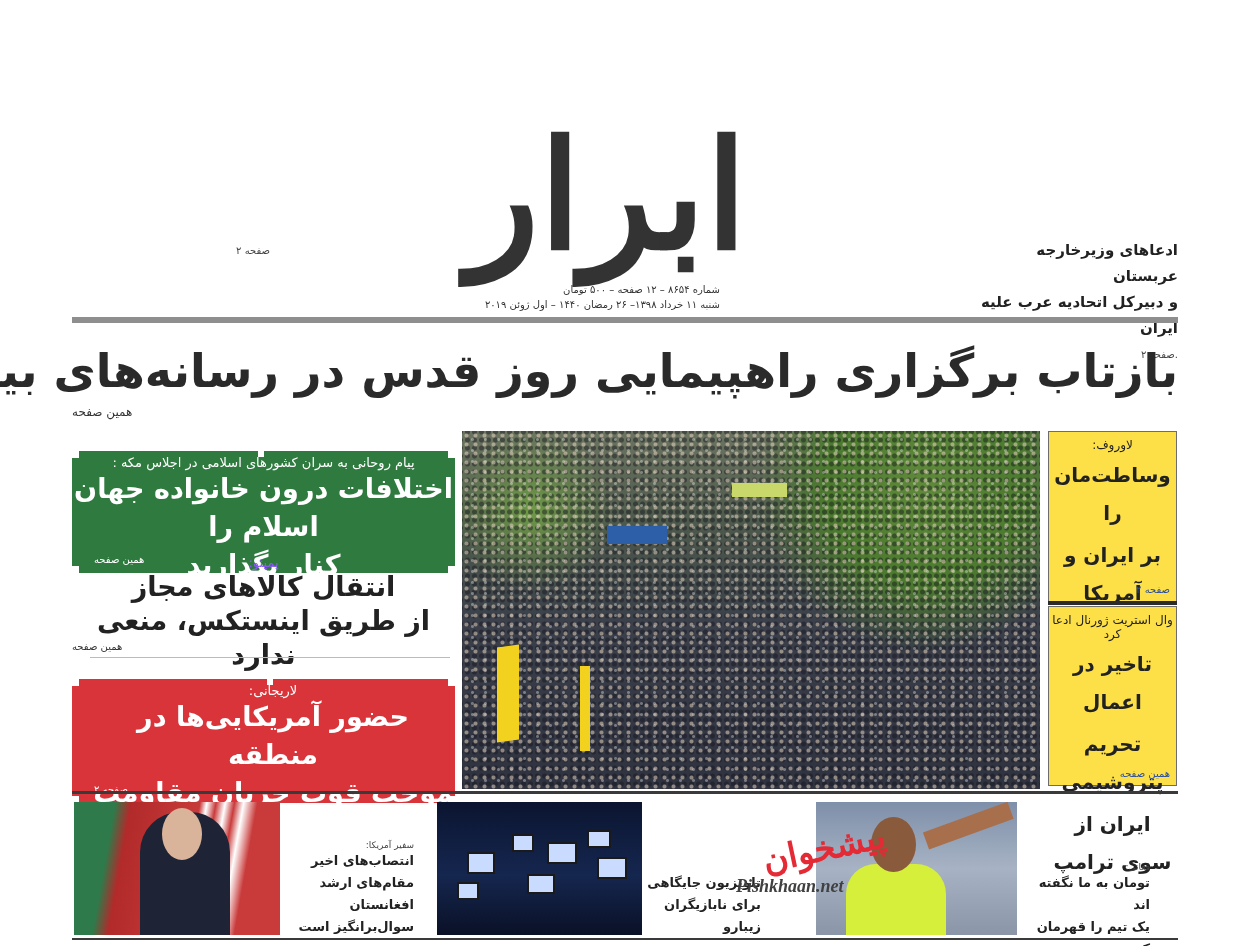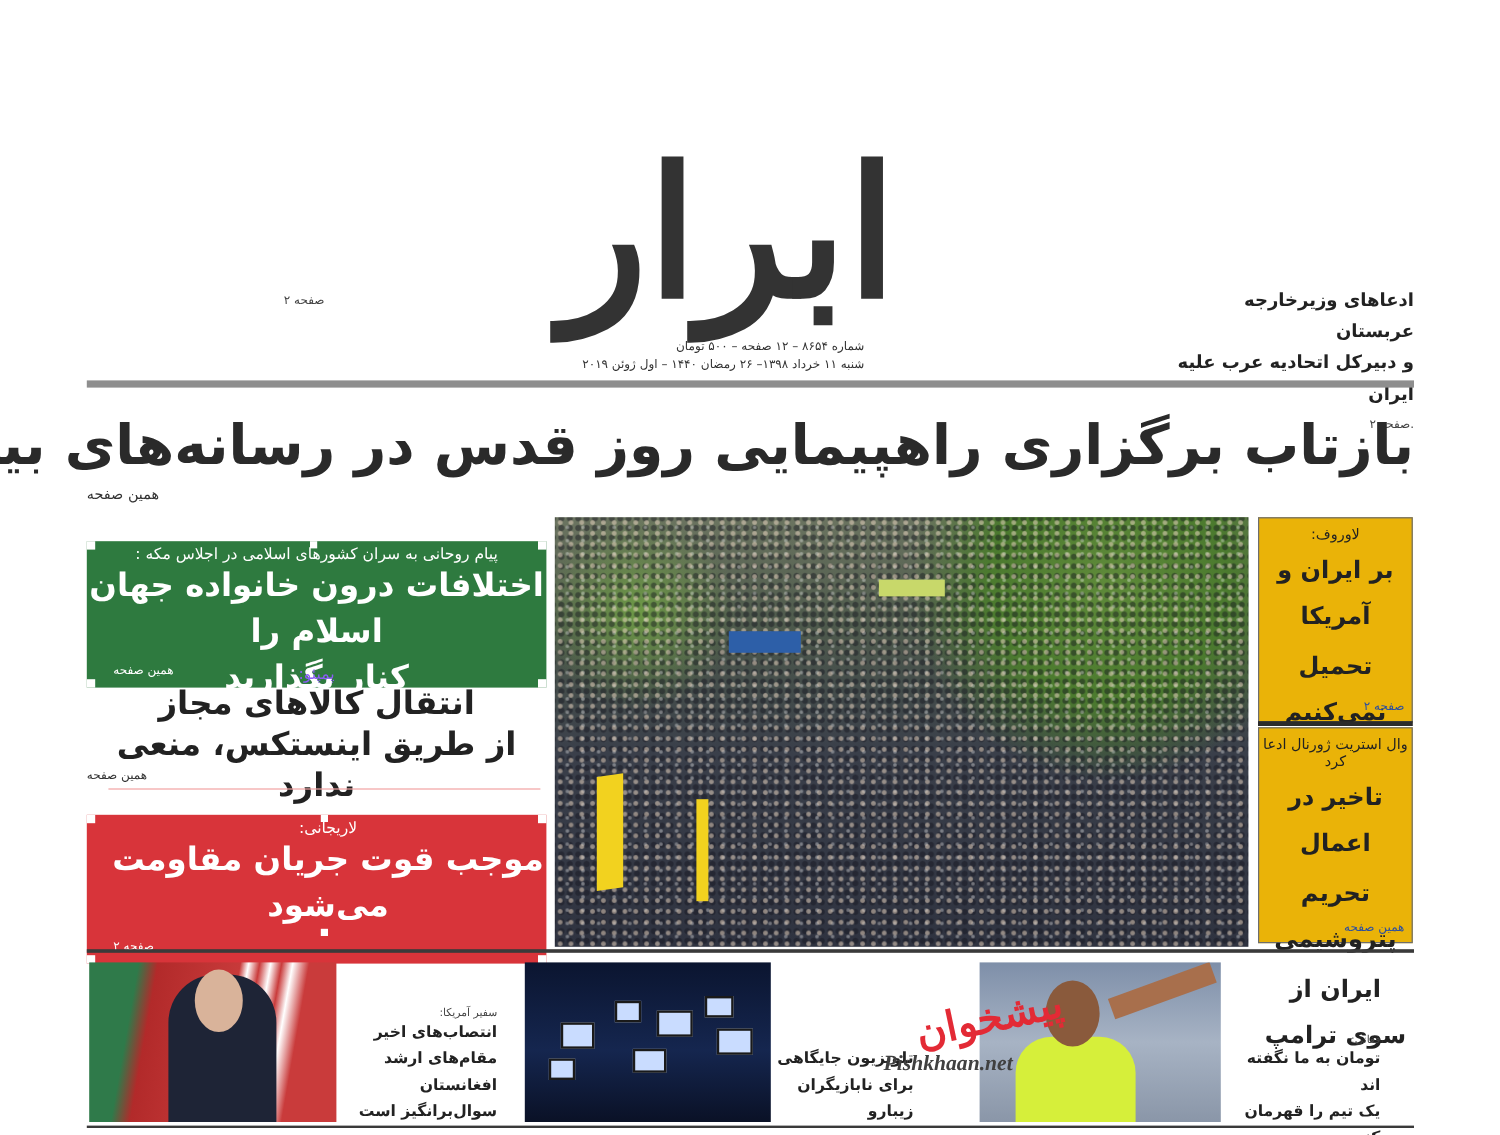--- a/index.html
+++ b/index.html
@@ -48,21 +48,21 @@
       radial-gradient(circle, rgba(230,210,190,0.55) 1.5px, transparent 2.5px),
       radial-gradient(circle, rgba(255,255,255,0.35) 1px, transparent 2px),
       radial-gradient(circle, rgba(20,20,30,0.45) 2px, transparent 3px);
     background-size: 9px 9px, 13px 11px, 7px 8px;
     background-position: 0 0, 4px 3px, 2px 5px; }
   .crowd-photo .flag { position: absolute; background: #f2d21f; }
   .crowd-photo .banner { position: absolute; background: #c8d86a; }
   .crowd-photo .truck { position: absolute; background: #2d5fa8; }
 
   
-  .side-col { left: 1048px; width: 129px; background: #eab308; border: 1px solid #6d6d6d; text-align: center; }
+  .side-col { left: 1048px; width: 129px; background: #fde047; border: 1px solid #6d6d6d; text-align: center; }
   .side-col .kicker { font-size: 12px; color: #222; margin-top: 6px; }
   .side-col .title { font-size: 20px; font-weight: bold; line-height: 38px; color: #222; margin-top: 4px; }
   .side-col .pg { font-size: 10px; color: #2b4fa0; text-align: right; padding-right: 6px; position: absolute; bottom: 6px; right: 0; }
   .side1 { top: 431px; height: 171px; }
   .side2 { top: 606px; height: 180px; }
   .black-rule { position: absolute; background: #2b2b2b; }
 
   
   .bottom-rule { left: 72px; top: 791px; width: 1106px; height: 3px; background: #3a3a3a; }
   .bottom-rule2 { left: 72px; top: 938px; width: 1106px; height: 2px; background: #3a3a3a; }
@@ -124,34 +124,36 @@
   <div class="pg">همین صفحه</div>
 </div>
 <div class="abs thin-pink"></div>
 
 <div class="abs box red">
   <span class="notch" style="right:0;top:0;"></span>
   <span class="notch" style="left:0;top:0;"></span>
   <span class="notch" style="right:0;bottom:0;"></span>
   <span class="notch" style="left:0;bottom:0;"></span>
   <div class="kicker">لاریجانی:</div>
+  <div class="title">حضور آمریکایی‌ها در منطقه</div>
   <div class="title">موجب قوت جریان مقاومت می‌شود</div>
   <div class="pg">صفحه ۲</div>
 </div>
 
 <div class="abs crowd-photo">
   <div class="texture"></div>
   <div class="truck" style="left:145px; top:95px; width:60px; height:18px;"></div>
   <div class="banner" style="left:270px; top:52px; width:55px; height:14px;"></div>
   <div class="flag" style="left:35px; top:215px; width:22px; height:95px; transform:skewY(-8deg);"></div>
   <div class="flag" style="left:118px; top:235px; width:10px; height:85px;"></div>
 </div>
 
 <div class="abs side-col side1">
   <div class="kicker">لاوروف:</div>
+  <div class="title">وساطت‌مان را</div>
   <div class="title">بر ایران و آمریکا</div>
   <div class="title">تحمیل نمی‌کنیم</div>
   <div class="pg">صفحه ۲</div>
 </div>
 <div class="abs black-rule" style="left:1048px; top:601px; width:129px; height:4px;"></div>
 <div class="abs side-col side2">
   <div class="kicker">وال استریت ژورنال ادعا کرد</div>
   <div class="title">تاخیر در اعمال</div>
   <div class="title">تحریم پتروشیمی</div>
   <div class="title">ایران از سوی ترامپ</div>

